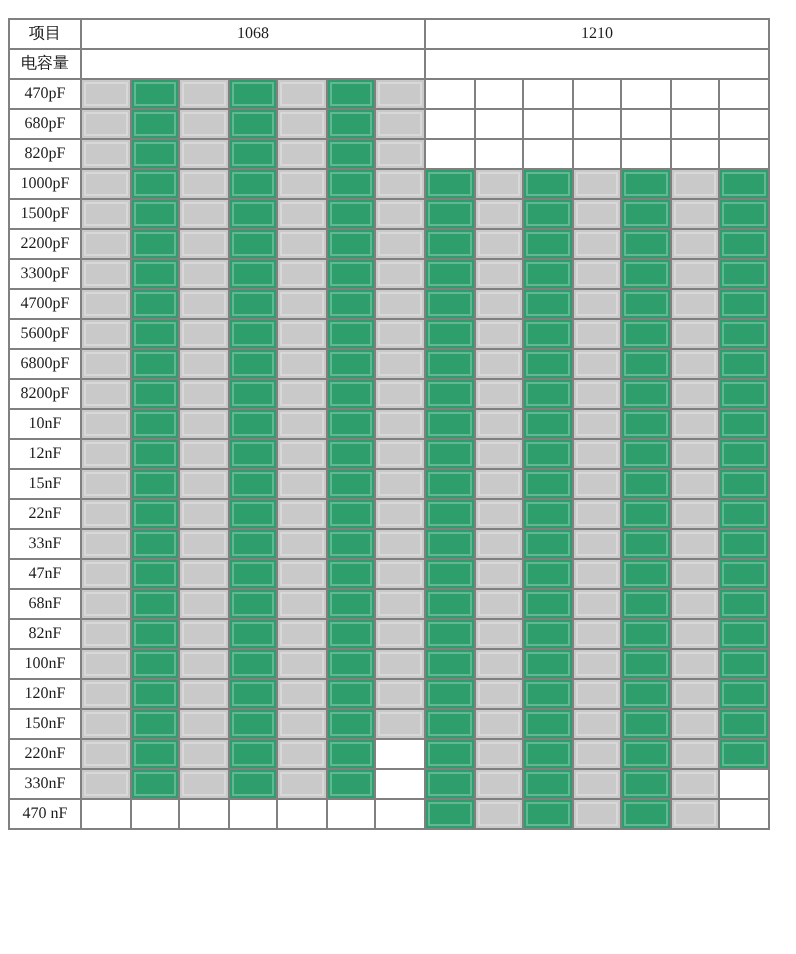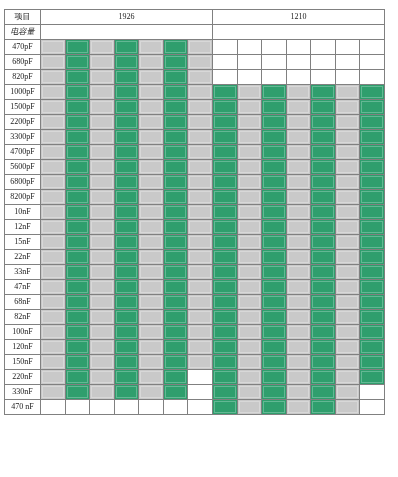--- a/index.html
+++ b/index.html
@@ -83,21 +83,21 @@
     background: #c9c9c9;
     border: 1.5px solid #c9c9c9;
     box-shadow: inset 0 0 0 1px #d8d8d8;
   }
   td.cell[data-fill="none"] .chip {
     background: transparent;
     border: none;
     box-shadow: none;
   }
 
-  .blank-row td { height: 14px; font-style: italic; }
+  .blank-row td { height: 14px; }
 </style>
 </head>
 <body>
 
 <div id="sheet">
   <table class="spec">
     <colgroup>
       <col class="c-label">
       <col class="c-volt">
         <col class="c-volt">
@@ -110,21 +110,21 @@
         <col class="c-volt">
         <col class="c-volt">
         <col class="c-volt">
         <col class="c-volt">
         <col class="c-volt">
         <col class="c-volt">
     </colgroup>
     <thead>
       <tr>
         <td class="hdr-label">项目</td>
-        <td class="hdr-group" colspan="7">1926</td>
+        <td class="hdr-group" colspan="7">1068</td>
         <td class="hdr-group" colspan="7">1210</td>
       </tr>
       <tr class="blank-row">
         <td class="hdr-label">电容量</td>
         <td class="hdr-group" colspan="7"></td>
         <td class="hdr-group" colspan="7"></td>
       </tr>
     </thead>
     <tbody id="table-body">
         <tr>

